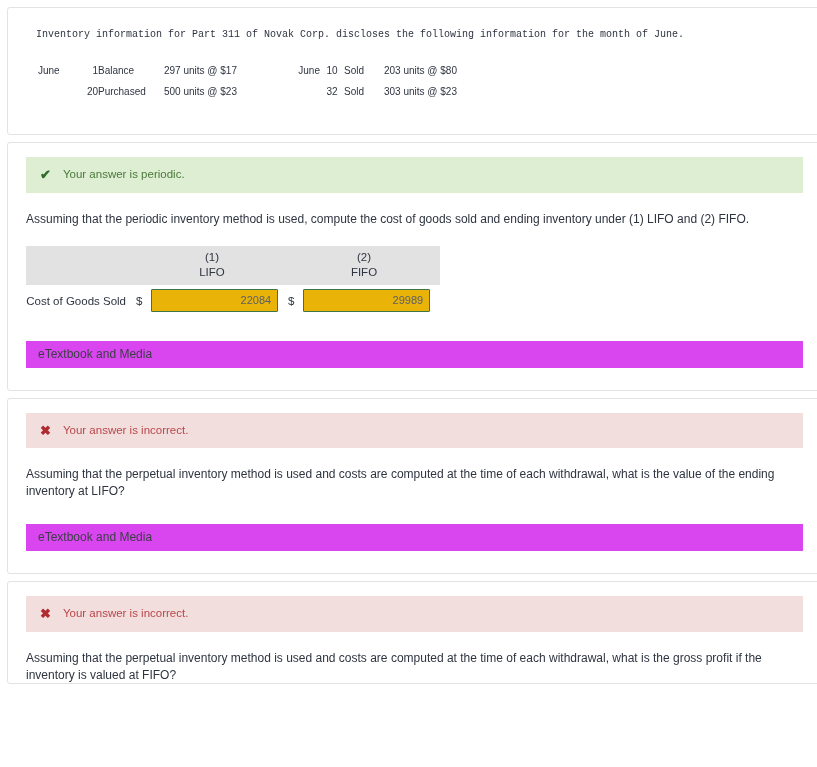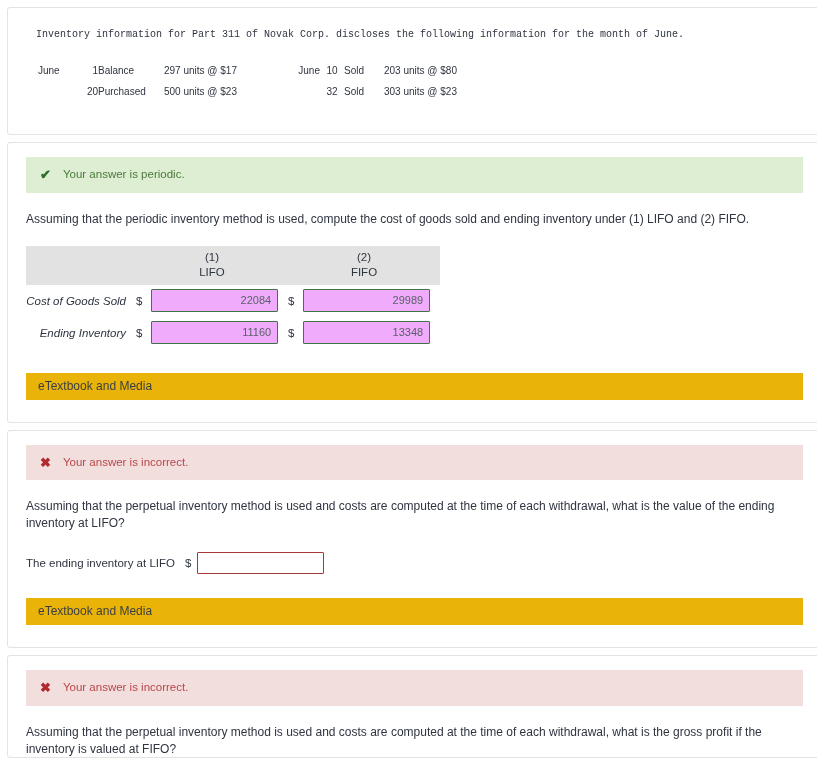--- a/index.html
+++ b/index.html
@@ -123,40 +123,39 @@
     height: 0;
   }
   .hdr-col-inner { display: block; }
 
   .row-label {
     text-align: right;
     padding-right: 10px !important;
     color: #2e3440;
     white-space: nowrap;
     height: 32px;
-    font-style: italic;
   }
   .cell-money {
     padding: 4px 6px 4px 0 !important;
     white-space: nowrap;
   }
   .dollar {
     display: inline-block;
     width: 12px;
     color: #2e3440;
     vertical-align: middle;
   }
   .num-input {
     display: inline-block;
     box-sizing: border-box;
     width: 127px;
     height: 23px;
     line-height: 21px;
     border: 1px solid #3f7546;
-    background: #f0abfc;
+    background: #eab308;
     color: #5a6068;
     font-family: "Liberation Sans", sans-serif;
     font-size: 11px;
     text-align: right;
     padding: 0 6px;
     vertical-align: middle;
     border-radius: 1px;
   }
 
   
@@ -179,21 +178,21 @@
     font-size: 11px;
     padding: 0 6px;
     color: #2e3440;
     outline: none;
   }
   .w-lifo { width: 127px; }
 
   
   .etext {
     margin: 24px 18px 0 18px;
-    background: #eab308;
+    background: #d946ef;
     height: 27px;
     line-height: 27px;
     padding: 0 12px;
     font-size: 12px;
     color: #3a3f45;
     box-sizing: border-box;
   }
   .pad-bottom { height: 22px; }
   .pad-bottom-sm { height: 14px; }
 </style>
@@ -264,52 +263,36 @@
             <td class="row-label">Cost of Goods Sold</td>
             <td class="cell-money">
               <span class="dollar">$</span>
               <span class="num-input">22084</span>
             </td>
             <td class="cell-money">
               <span class="dollar">$</span>
               <span class="num-input">29989</span>
             </td>
           </tr>
-          <tr>
-            <td class="row-label">Ending Inventory</td>
-            <td class="cell-money">
-              <span class="dollar">$</span>
-              <span class="num-input">11160</span>
-            </td>
-            <td class="cell-money">
-              <span class="dollar">$</span>
-              <span class="num-input">13348</span>
-            </td>
-          </tr>
         </tbody>
       </table>
     </div>
 
     <div class="etext">eTextbook and Media</div>
     <div class="pad-bottom"></div>
   </div>
 
   <div class="card">
     <div class="alert alert-error">
       <span class="glyph">✖</span>
       <span>Your answer is incorrect.</span>
     </div>
 
     <div class="prompt">Assuming that the perpetual inventory method is used and costs are computed at the time of each withdrawal, what is the value of the ending inventory at LIFO?</div>
 
-    <div class="field-line">
-      <span class="fl-label">The ending inventory at LIFO</span>
-      <span class="fl-dollar">$</span>
-      <input class="blank-input w-lifo" type="text" value="" style="">
-    </div>
 
     <div class="etext">eTextbook and Media</div>
     <div class="pad-bottom"></div>
   </div>
 
   <div class="card">
     <div class="alert alert-error">
       <span class="glyph">✖</span>
       <span>Your answer is incorrect.</span>
     </div>

